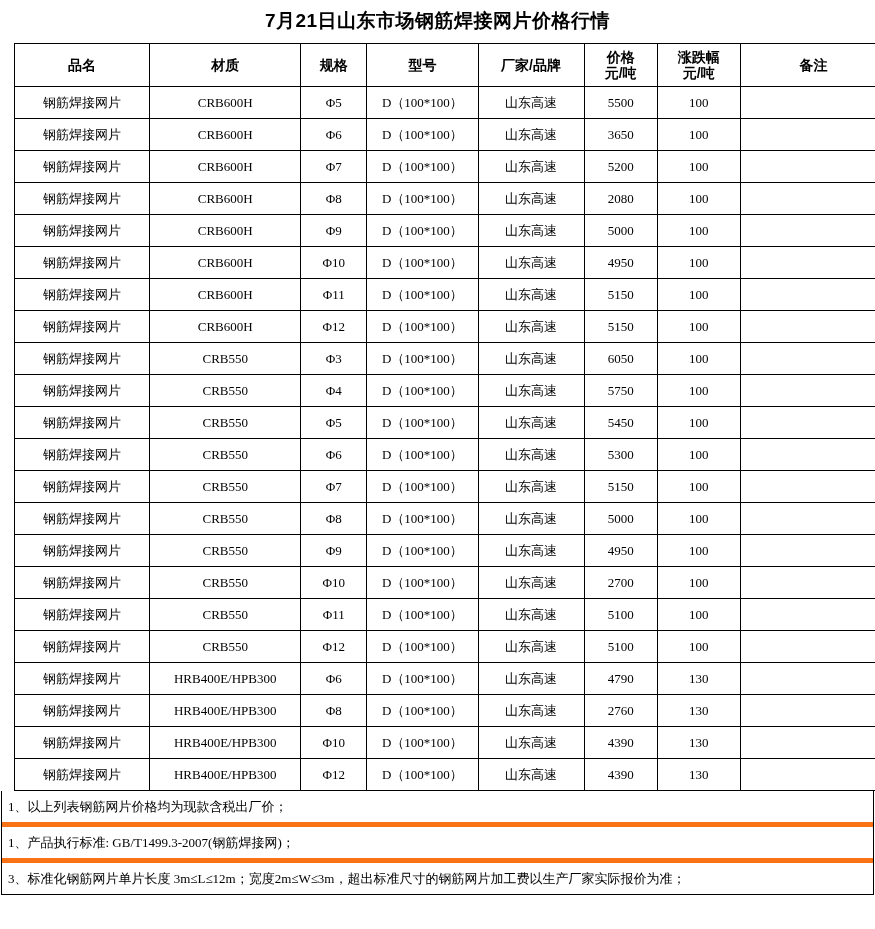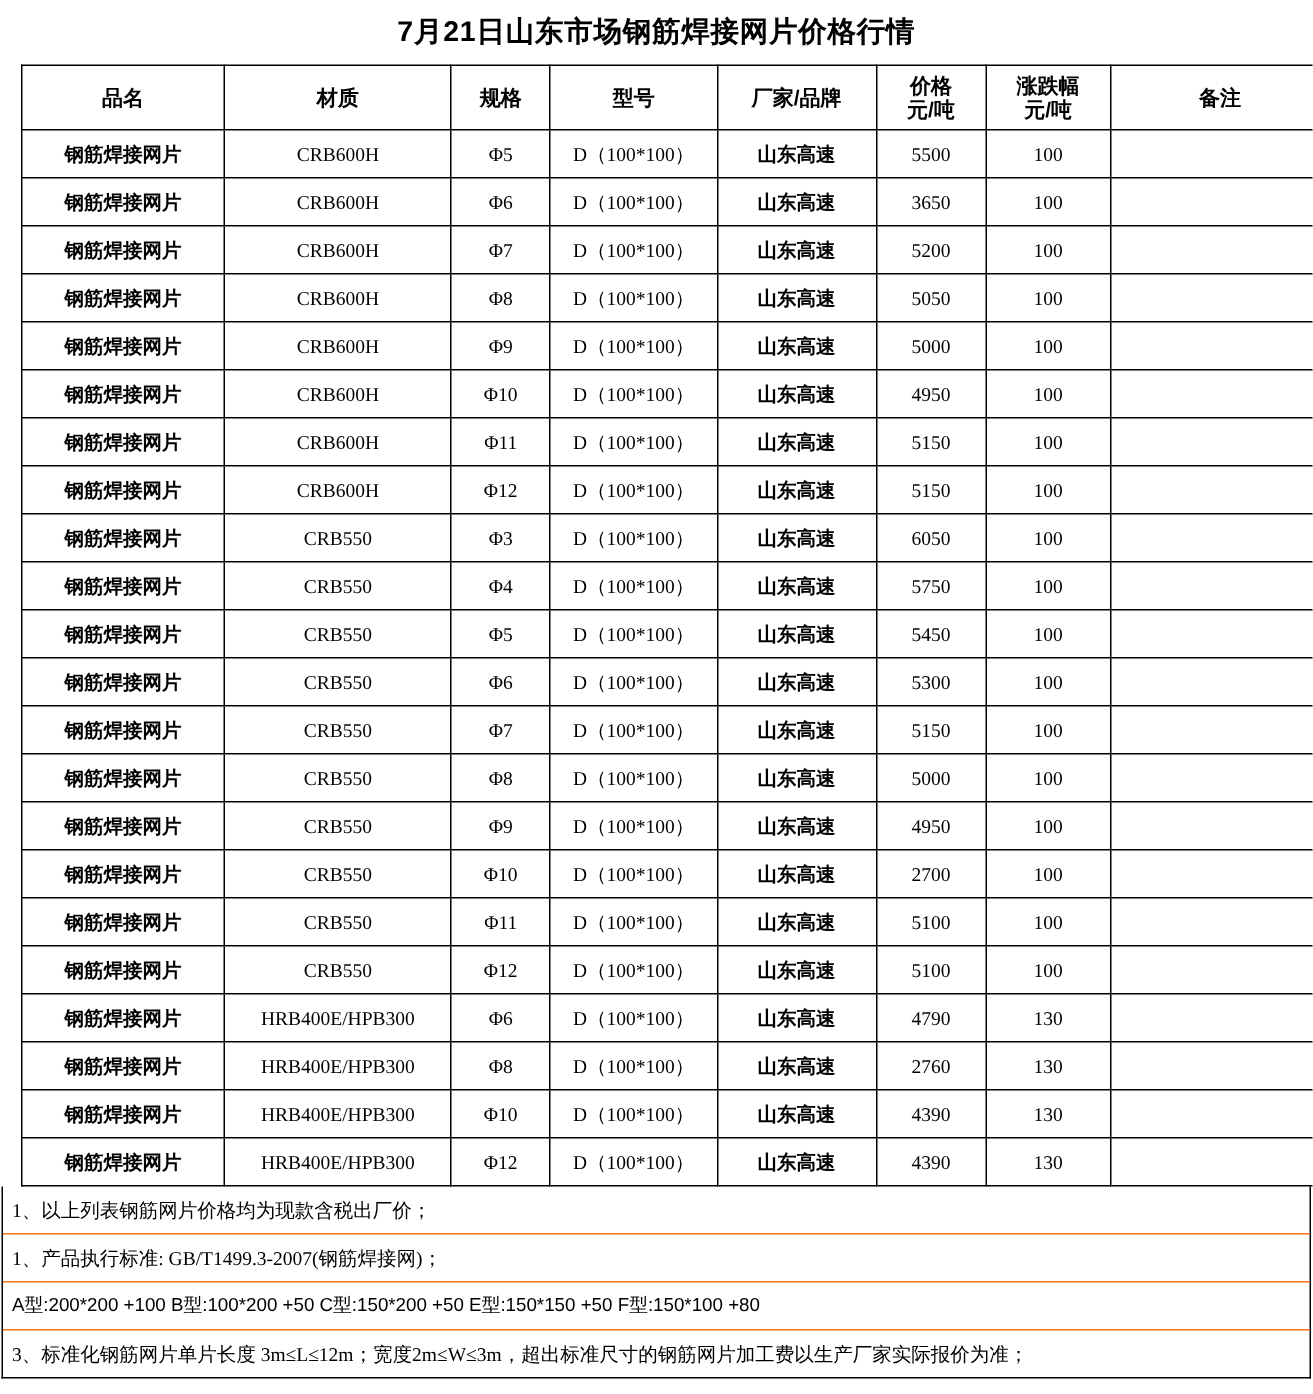--- a/index.html
+++ b/index.html
@@ -53,37 +53,37 @@
   .col-mat    { width: 151px; }
   .col-spec   { width: 66px; }
   .col-model  { width: 111px; }
   .col-brand  { width: 106px; }
   .col-price  { width: 73px; }
   .col-change { width: 83px; }
   .col-note   { width: 146px; }
 
   td.cn {
     font-family: "Liberation Sans", "DejaVu Sans", sans-serif;
-    font-weight: bold;
+    font-weight: normal;
     font-size: 14px;
   }
   td.mono {
     font-family: "Liberation Serif", "DejaVu Serif", serif;
     font-size: 13px;
   }
   .notes {
     margin: 0 1px;
     width: 873px;
     box-sizing: border-box;
     border-left: 1px solid #000;
     border-right: 1px solid #000;
     border-bottom: 1px solid #000;
   }
   .note-row {
-    border-bottom: 1px solid #f97316;
+    border-bottom: 5px solid #f97316;
     min-height: 31px;
     display: flex;
     align-items: center;
     padding: 0 6px;
     font-size: 13px;
     font-family: "Liberation Serif", "DejaVu Serif", serif;
   }
   .note-row:last-child { border-bottom: none; }
   .note-row.bold-lead {
     font-family: "Liberation Sans", "DejaVu Sans", sans-serif;
@@ -156,21 +156,21 @@
           <td class="mono">5200</td>
           <td class="mono">100</td>
           <td class="mono"></td>
         </tr>
         <tr>
           <td class="cn">钢筋焊接网片</td>
           <td class="mono">CRB600H</td>
           <td class="mono">Φ8</td>
           <td class="mono">D（100*100）</td>
           <td class="cn">山东高速</td>
-          <td class="mono">5050</td>
+          <td class="mono">2080</td>
           <td class="mono">100</td>
           <td class="mono"></td>
         </tr>
         <tr>
           <td class="cn">钢筋焊接网片</td>
           <td class="mono">CRB600H</td>
           <td class="mono">Φ9</td>
           <td class="mono">D（100*100）</td>
           <td class="cn">山东高速</td>
           <td class="mono">5000</td>
@@ -346,17 +346,16 @@
           <td class="mono">4390</td>
           <td class="mono">130</td>
           <td class="mono"></td>
         </tr>
       </tbody>
   </table>
 
   <div class="notes" id="notes-block">
       <div class="note-row">1、以上列表钢筋网片价格均为现款含税出厂价；</div>
       <div class="note-row">1、产品执行标准: GB/T1499.3-2007(钢筋焊接网)；</div>
-      <div class="note-row bold-lead">A型:200*200 +100   B型:100*200 +50   C型:150*200 +50   E型:150*150 +50   F型:150*100 +80</div>
       <div class="note-row">3、标准化钢筋网片单片长度 3m≤L≤12m；宽度2m≤W≤3m，超出标准尺寸的钢筋网片加工费以生产厂家实际报价为准；</div>
     </div>
 
 </div>
 
 </body></html>

